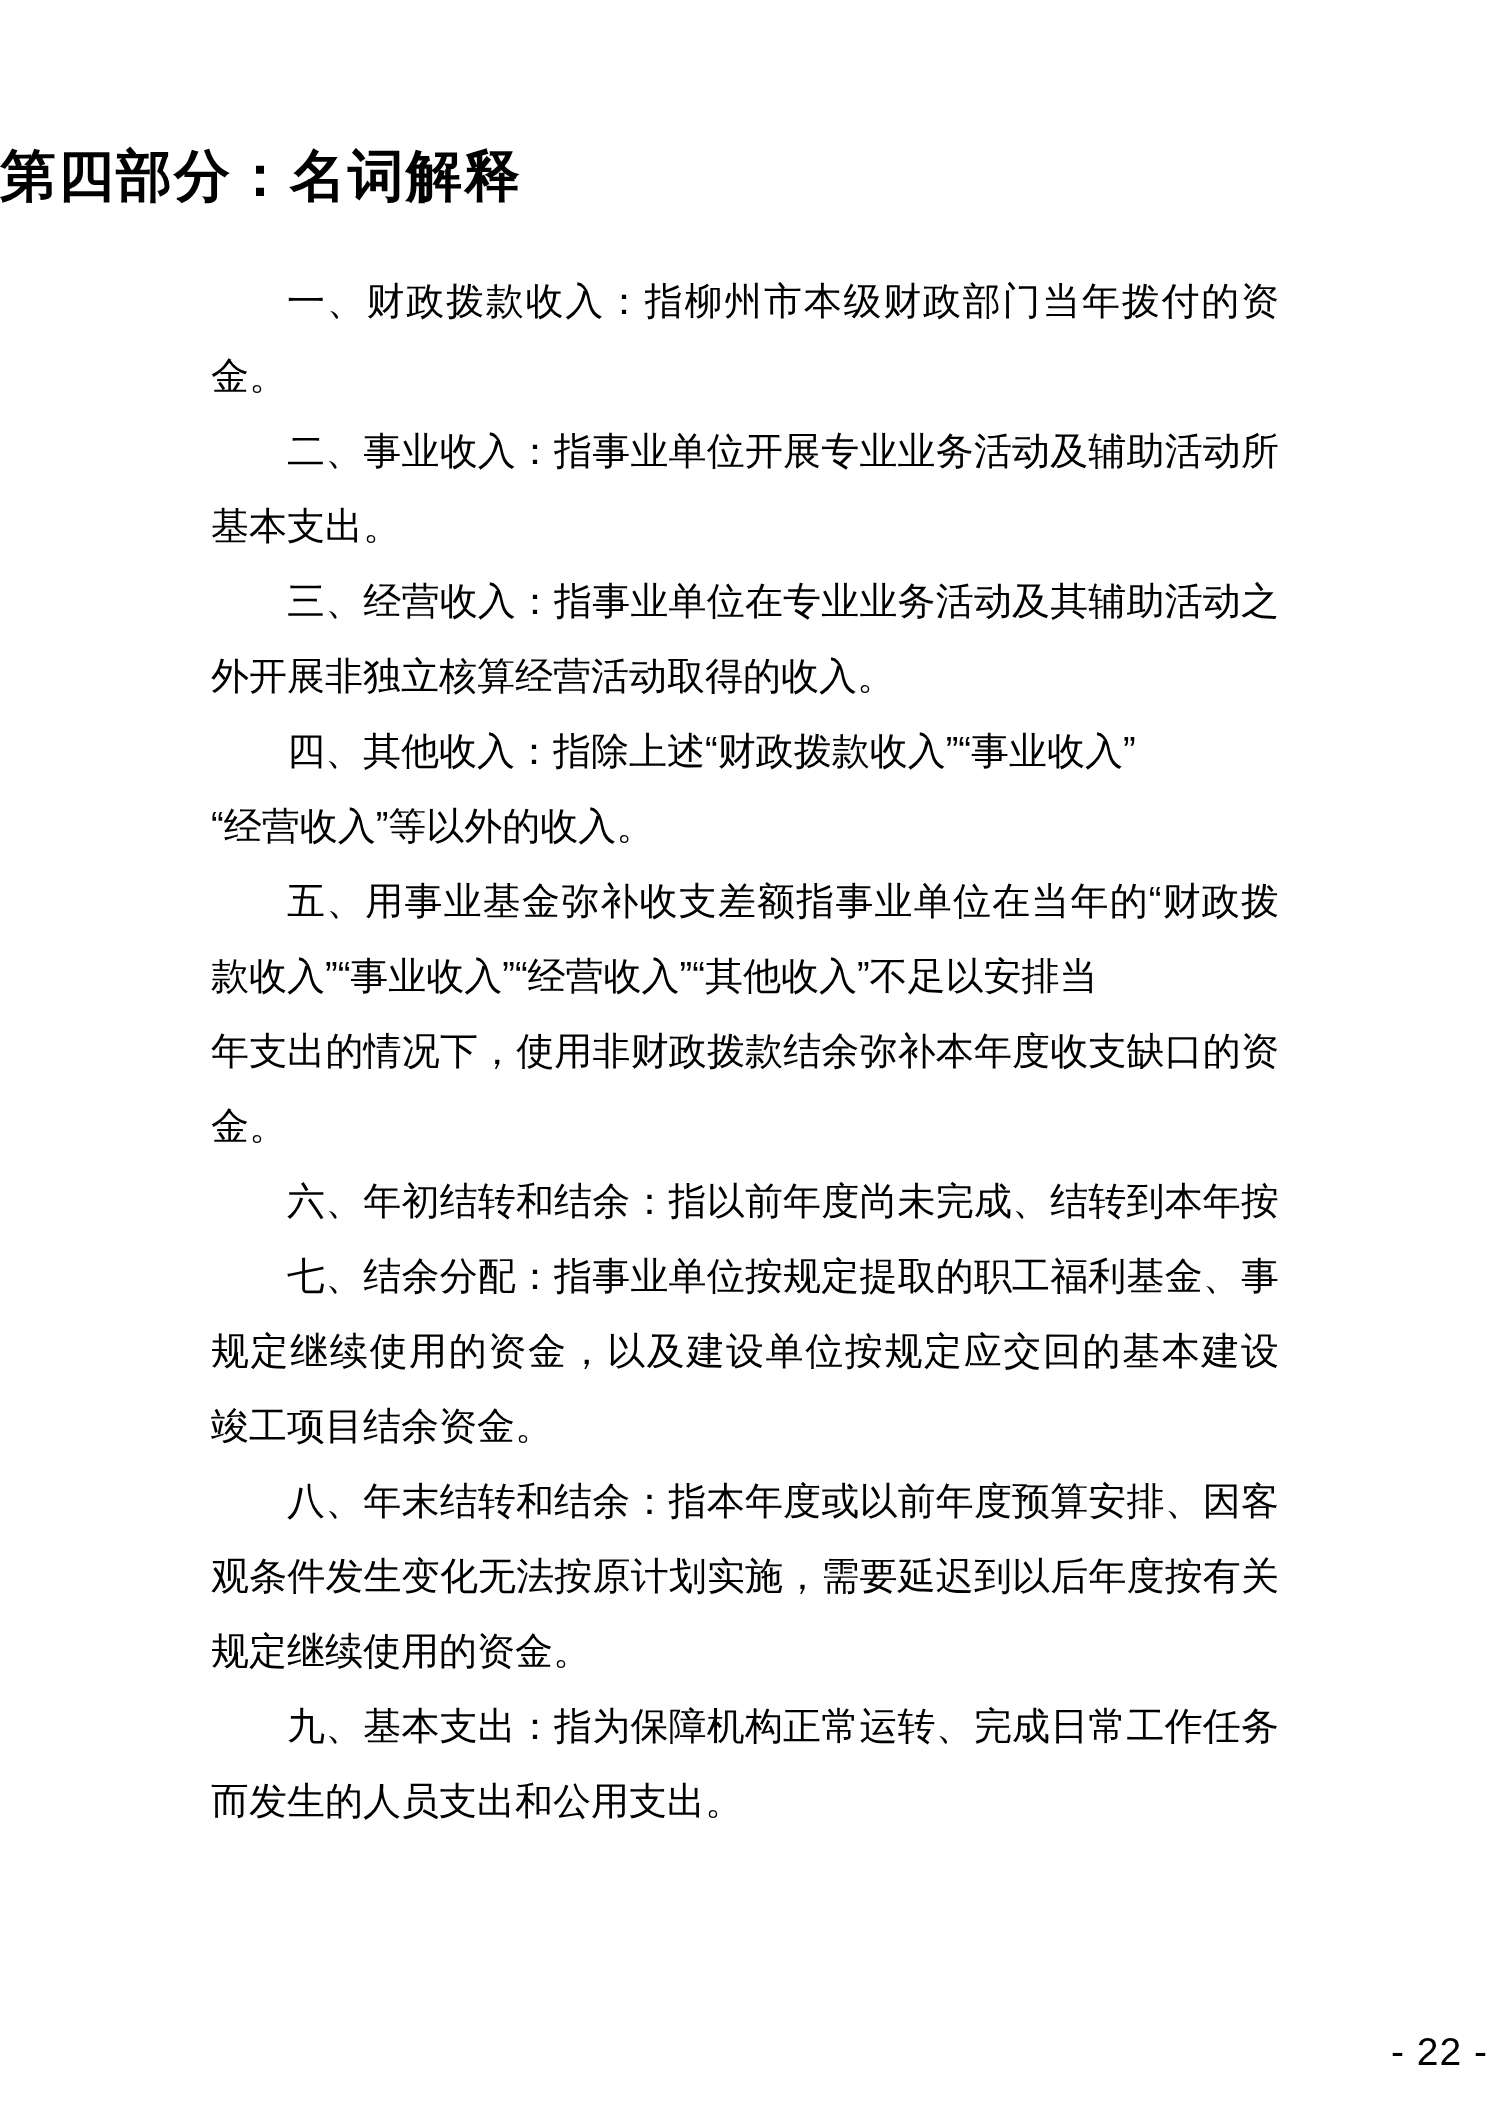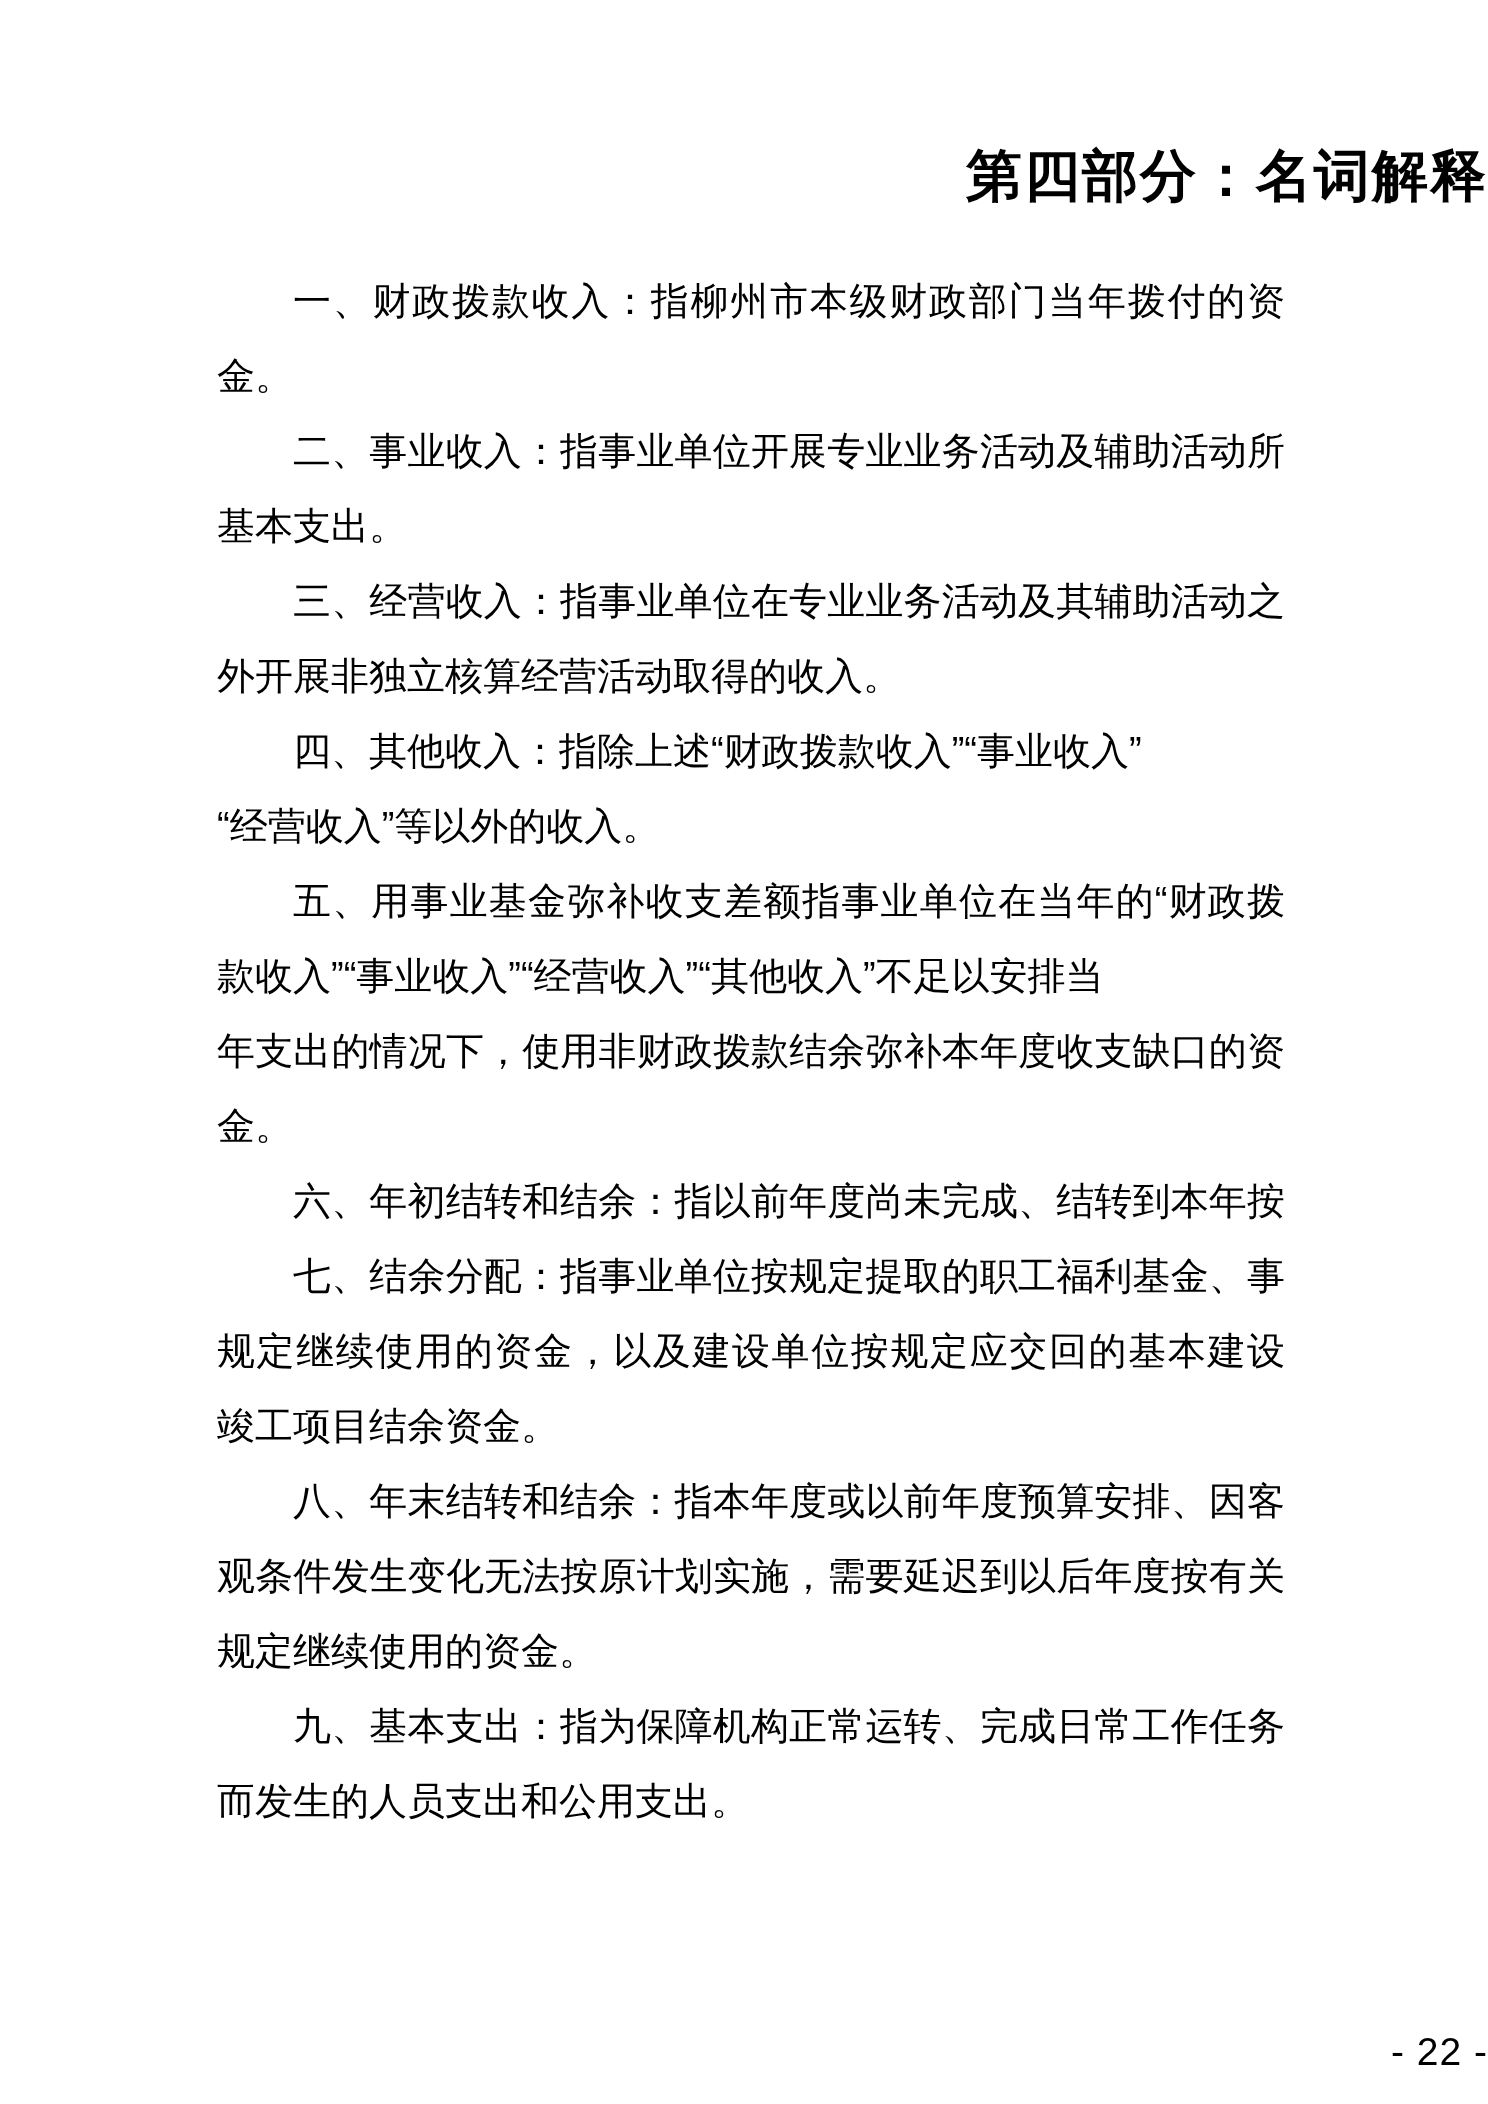--- a/index.html
+++ b/index.html
@@ -12,30 +12,30 @@
     background: #ffffff;
     color: #000000;
     margin: 0 auto;
     overflow: hidden;
   }
   .title {
     position: absolute;
     top: 142px;
     left: 0;
     width: 100%;
-    text-align: right;
+    text-align: left;
     font-size: 56px;
     line-height: 68px;
     font-weight: 600;
     letter-spacing: 2px;
     color: #000000;
   }
   .content {
     position: absolute;
-    left: 217px;
+    left: 211px;
     top: 264px;
     width: 1068px;
     font-size: 38px;
     line-height: 75px;
     font-weight: 400;
     color: #000000;
   }
   .line {
     height: 75px;
     overflow: visible;

